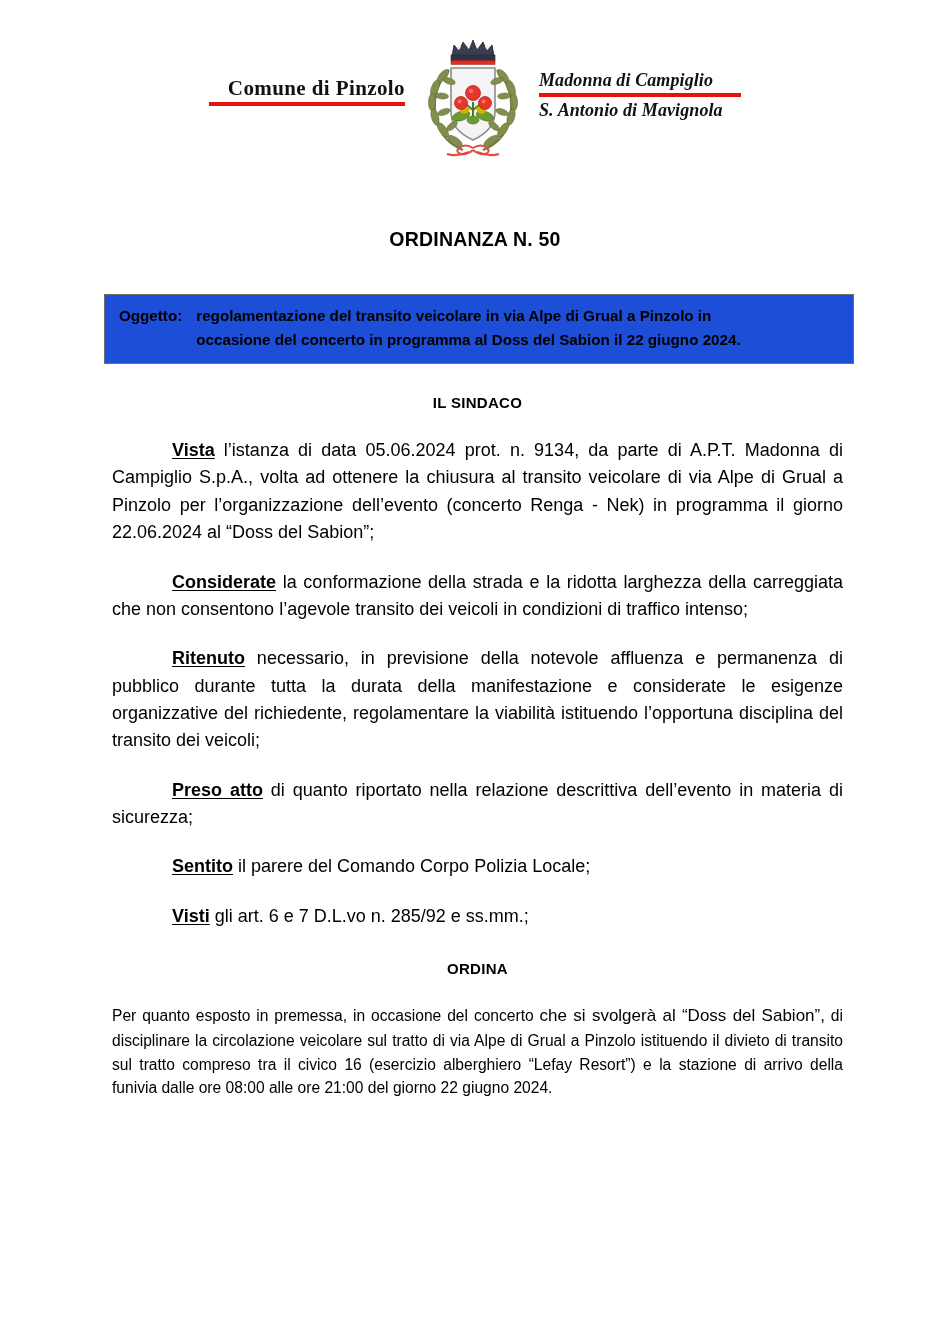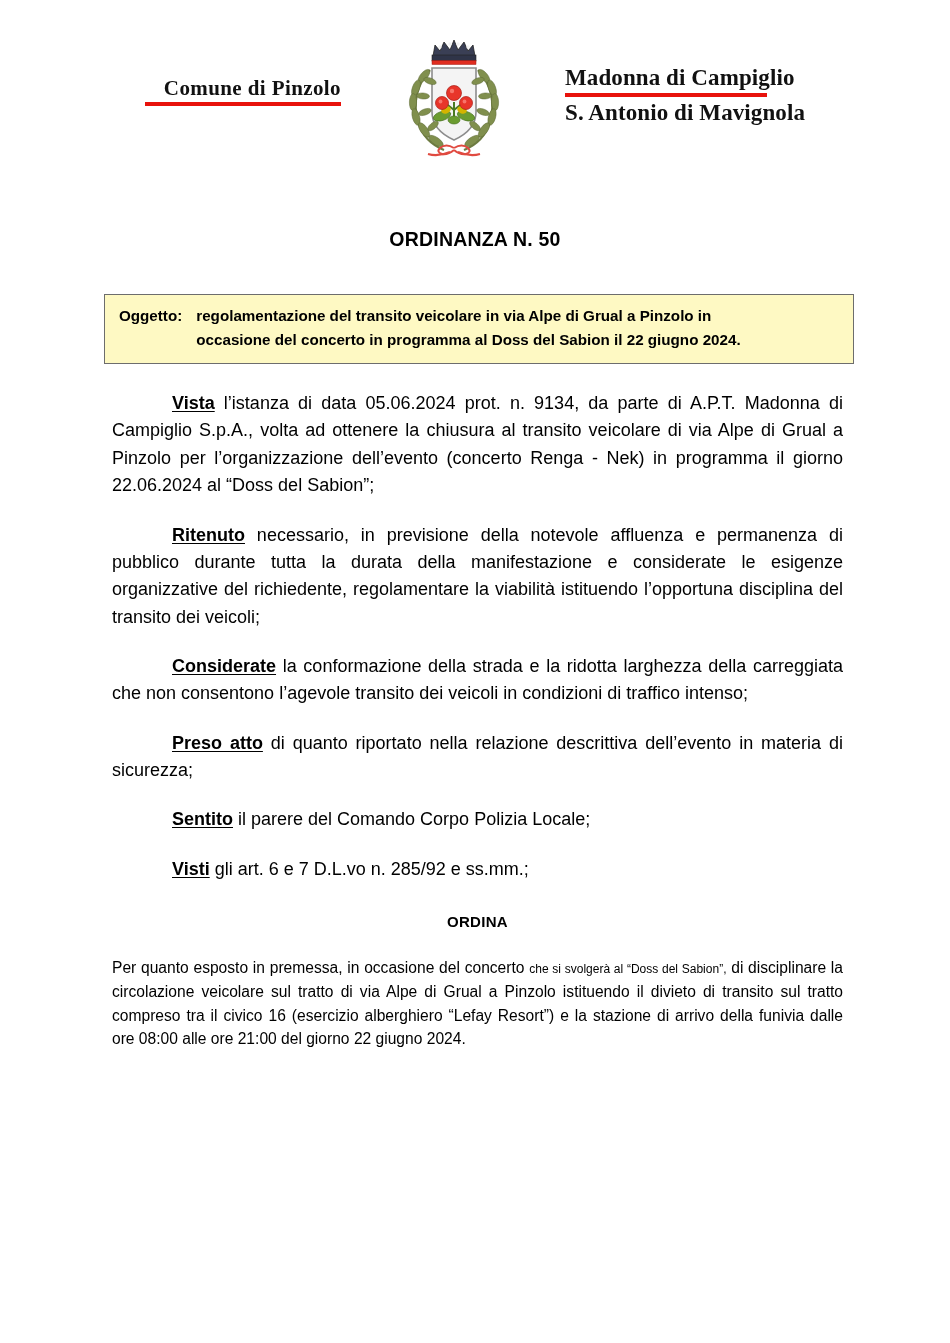--- a/index.html
+++ b/index.html
@@ -27,21 +27,20 @@
   }
 
   
   .letterhead {
     display: flex;
     align-items: center;
     justify-content: center;
     height: 150px;
     padding-top: 42px;
     box-sizing: border-box;
-    gap: 45px;
   }
 
   .lh-left {
     text-align: right;
     padding-right: 14px;
     padding-bottom: 6px;
   }
   .lh-right {
     text-align: left;
     padding-left: 12px;
@@ -51,22 +50,23 @@
   .lh-name {
     font-family: "Liberation Serif", serif;
     font-weight: bold;
     font-size: 21px;
     letter-spacing: 0.4px;
     color: #111;
     white-space: nowrap;
     line-height: 1.12;
   }
   .lh-name.small {
-    font-size: 23px;
+    font-size: 18px;
     letter-spacing: 0.1px;
+    font-style: italic;
   }
   .redrule {
     height: 4px;
     background: #e8120c;
     margin-top: 2px;
     margin-bottom: 3px;
   }
   .redrule.r1 { width: 196px; margin-left: auto; }
   .redrule.r2 { width: 202px; }
 
@@ -89,21 +89,21 @@
     letter-spacing: 0.2px;
   }
   .doc-title div { white-space: nowrap; }
 
   
   .oggetto-wrap {
     margin: 40px 96px 0 104px;
   }
   .oggetto {
     border: 1.5px solid #6d6d6d;
-    background: #fef9c3;
+    background: #1d4ed8;
     padding: 9px 12px 10px 14px;
     display: flex;
     align-items: flex-start;
     box-sizing: border-box;
   }
   .oggetto-label {
     font-weight: bold;
     font-size: 15.2px;
     flex: 0 0 auto;
     padding-right: 6px;
@@ -145,21 +145,21 @@
   }
   p.para.first { margin-top: 26px; }
   p.para + p.para { margin-top: 22px; }
 
   .kw {
     font-weight: bold;
     text-decoration: underline;
     text-underline-offset: 2px;
   }
 
-  .smaller { font-size: 12px; }
+  .smaller { font-size: 17px; }
 
   p.ordina-para {
     font-size: 15.6px;
     line-height: 1.52;
     text-align: justify;
     text-indent: 0;
     margin: 26px 0 0 0;
   }
 </style>
 </head>
@@ -272,26 +272,27 @@
       <div class="oggetto-label">Oggetto:</div>
       <div class="oggetto-body">
         <span>regolamentazione del transito veicolare in via Alpe di Grual a Pinzolo in</span>
         <span class="l2">occasione   del concerto in programma al Doss del Sabion il 22 giugno 2024.</span>
       </div>
     </div>
   </div>
 
   <div class="content">
 
+    <div class="section-head sindaco">IL SINDACO</div>
 
     <p class="para first"><span class="kw">Vista</span><span> l’istanza di data 05.06.2024 prot. n. 9134, da parte di A.P.T. Madonna di Campiglio S.p.A., volta ad ottenere la chiusura al transito veicolare di via Alpe di Grual a Pinzolo per l’organizzazione dell’evento (concerto Renga - Nek) in programma il giorno 22.06.2024 al “Doss del Sabion”;</span></p>
 
+    <p class="para"><span class="kw">Considerate</span><span> la conformazione della strada e la ridotta larghezza della carreggiata che non consentono l’agevole transito dei veicoli in condizioni di traffico intenso;</span></p>
+
     <p class="para"><span class="kw">Ritenuto</span><span> necessario, in previsione della notevole affluenza e permanenza di pubblico durante tutta la durata della manifestazione e considerate le esigenze organizzative del richiedente, regolamentare la viabilità istituendo l’opportuna disciplina del transito dei veicoli;</span></p>
-
-    <p class="para"><span class="kw">Considerate</span><span> la conformazione della strada e la ridotta larghezza della carreggiata che non consentono l’agevole transito dei veicoli in condizioni di traffico intenso;</span></p>
 
     <p class="para"><span class="kw">Preso atto</span><span> di quanto riportato nella relazione descrittiva dell’evento in materia di sicurezza;</span></p>
 
 
 
     <p class="para"><span class="kw">Sentito</span><span> il parere del Comando Corpo Polizia Locale;</span></p>
 
     <p class="para"><span class="kw">Visti</span><span> gli art. 6 e 7 D.L.vo n. 285/92 e ss.mm.;</span></p>
 
     <div class="section-head ordina">ORDINA</div>

